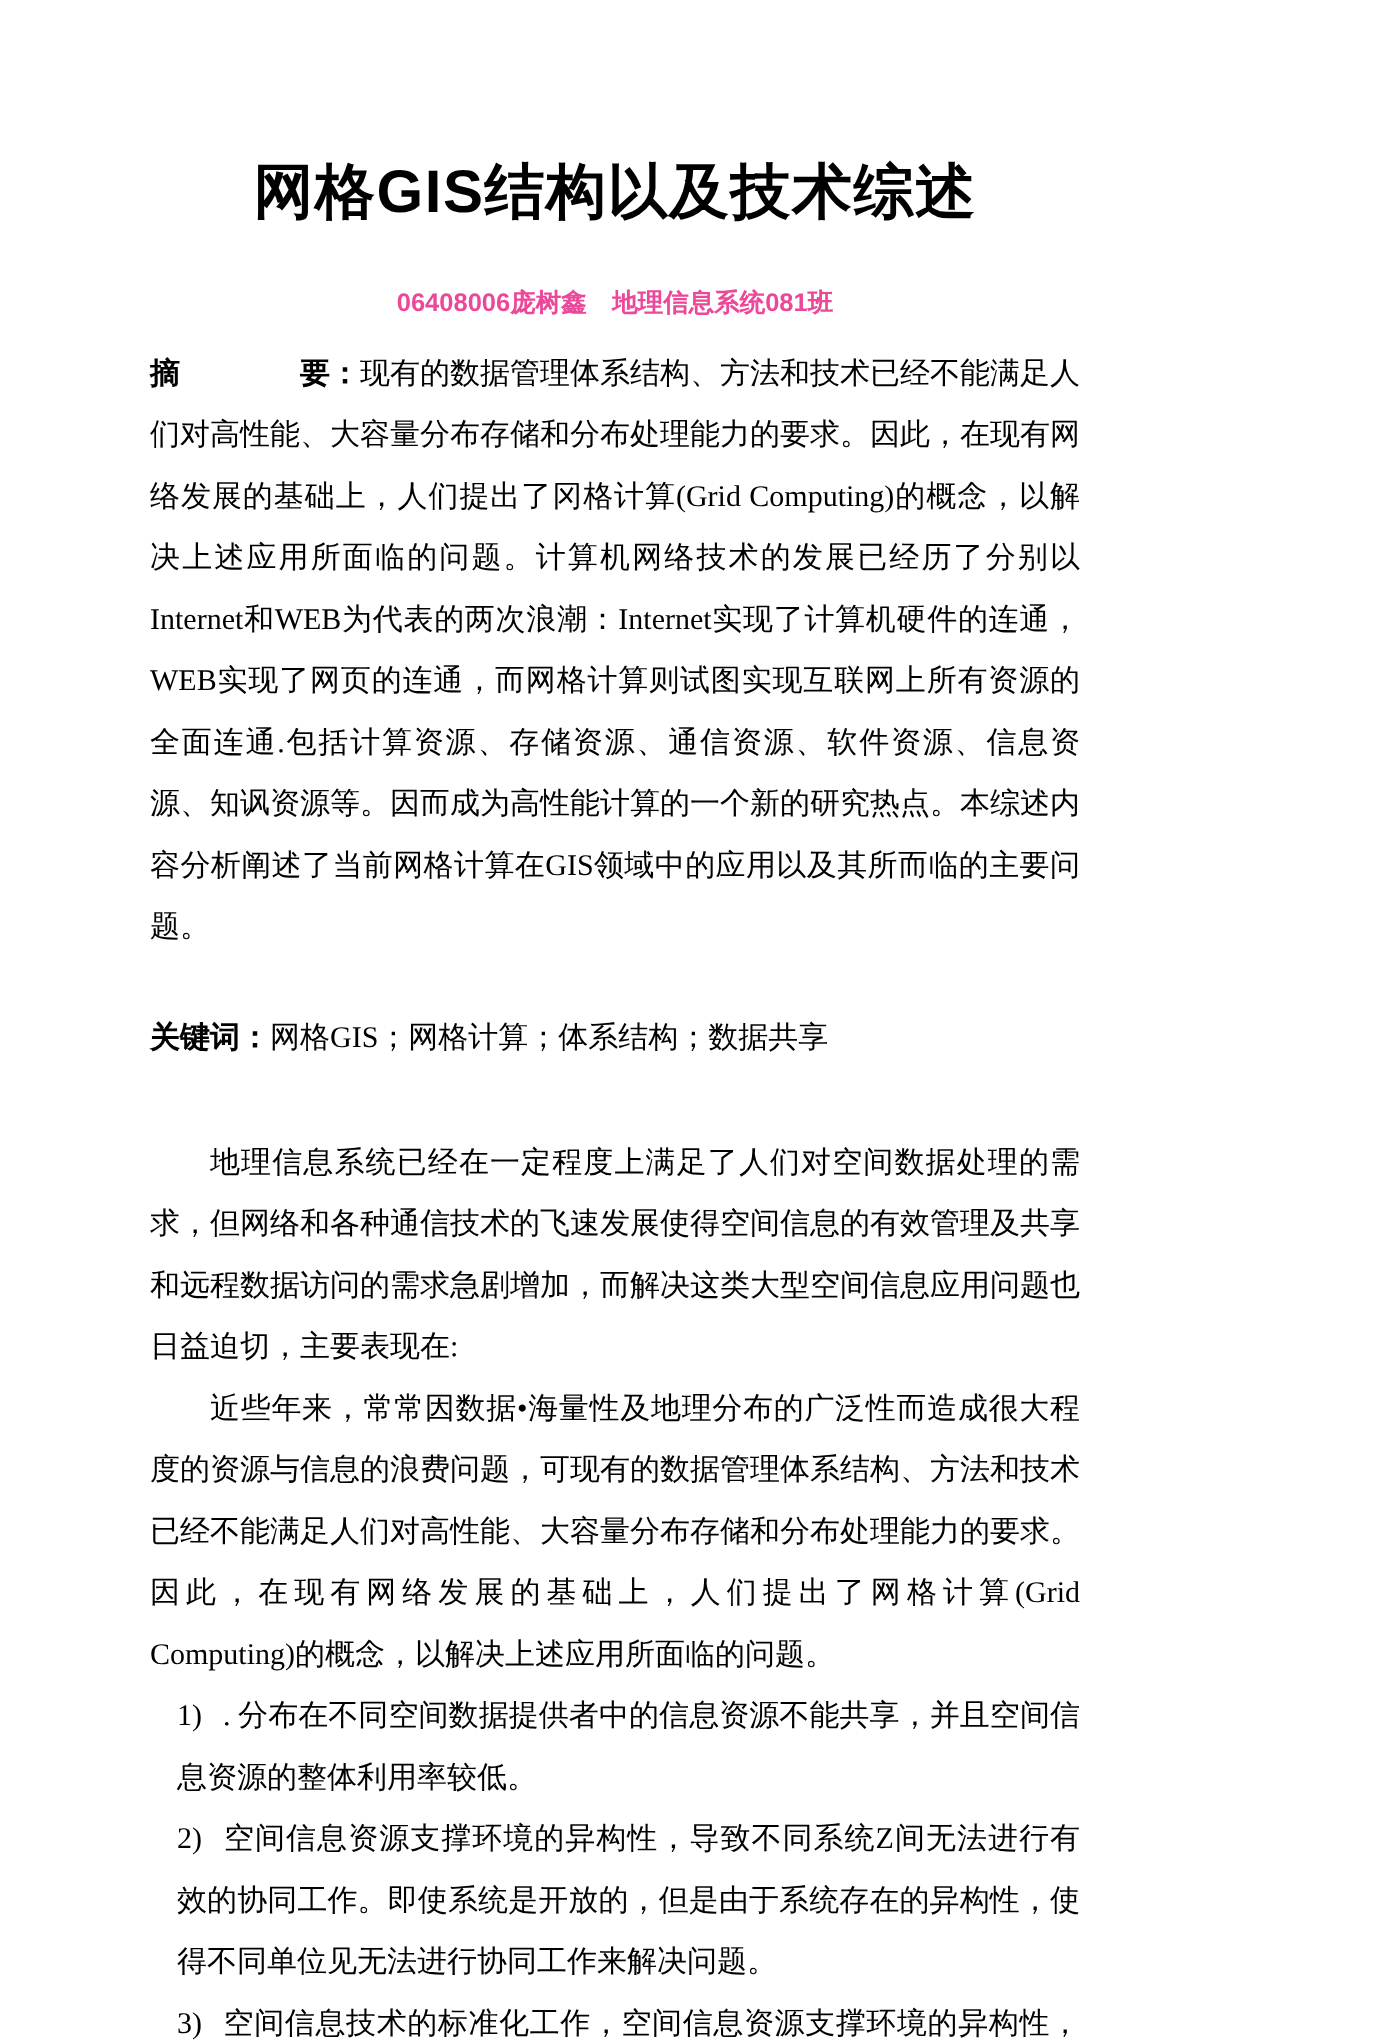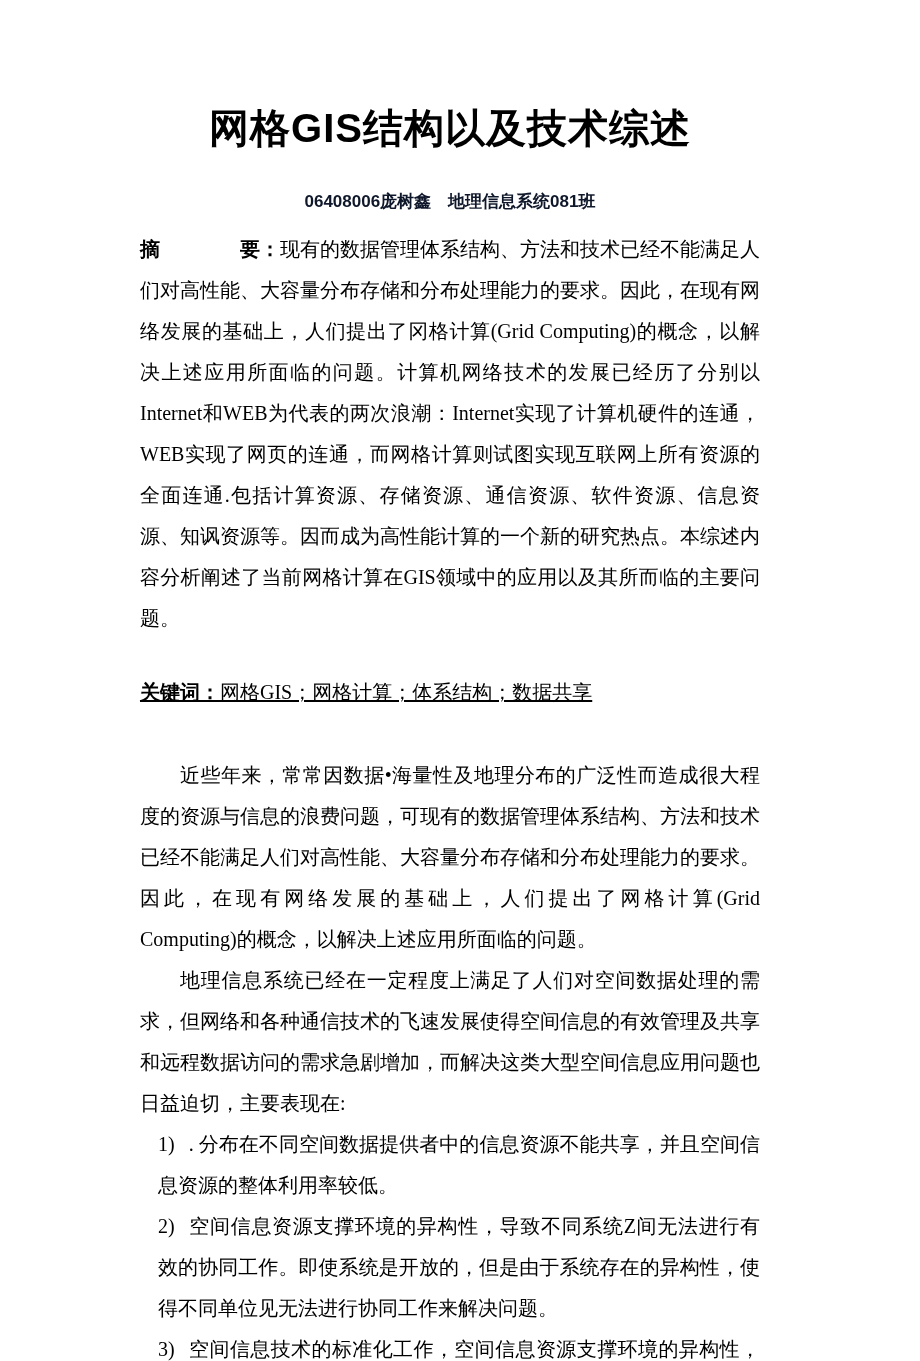--- a/index.html
+++ b/index.html
@@ -13,58 +13,56 @@
     overflow: hidden;
     color: #000000;
     font-family: "Liberation Serif", "DejaVu Serif", serif;
   }
   .page {
     box-sizing: border-box;
     width: 812px;
     height: 1361px;
     padding: 104px 92px 0 100px;
     background: #ffffff;
-    margin-left: 40px;
   }
   .doc-title {
     margin: 0;
     font-family: "Liberation Sans", "DejaVu Sans", sans-serif;
     font-weight: bold;
     font-size: 40px;
     line-height: 1.2;
     text-align: center;
     letter-spacing: 1px;
     color: #000000;
   }
   .byline {
     margin-top: 40px;
     font-family: "Liberation Sans", "DejaVu Sans", sans-serif;
     font-weight: bold;
     font-size: 17px;
     line-height: 1.2;
     text-align: center;
-    color: #0f172a;
+    color: #ec4899;
   }
   .body-text {
     margin-top: 17px;
     font-size: 20px;
     line-height: 41px;
     text-align: justify;
     color: #000000;
   }
   .label-strong {
     font-family: "Liberation Sans", "DejaVu Sans", sans-serif;
     font-weight: bold;
   }
   .abstract-par {
     margin: 0 0 33px 0;
   }
   .keywords-line {
     margin: 0 0 42px 0;
-    text-decoration: underline;
   }
   .intro-heading {
     margin: 0;
   }
   .para {
     margin: 0;
     text-indent: 2em;
   }
   .numbered-list {
     margin-left: 18px;
@@ -91,22 +89,22 @@
     <p class="abstract-par">
       <span class="label-strong">摘　　　　要：</span><span>现有的数据管理体系结构、方法和技术已经不能满足人们对高性能、大容量分布存储和分布处理能力的要求。因此，在现有网络发展的基础上，人们提出了冈格计算(Grid Computing)的概念，以解决上述应用所面临的问题。计算机网络技术的发展已经历了分别以Internet和WEB为代表的两次浪潮：Internet实现了计算机硬件的连通，WEB实现了网页的连通，而网格计算则试图实现互联网上所有资源的全面连通.包括计算资源、存储资源、通信资源、软件资源、信息资源、知讽资源等。因而成为高性能计算的一个新的研究热点。本综述内容分析阐述了当前网格计算在GIS领域中的应用以及其所而临的主要问题。</span>
     </p>
 
     <p class="keywords-line">
       <span class="label-strong">关键词：</span><span>网格GIS；网格计算；体系结构；数据共享</span>
     </p>
 
 
     <div>
+        <p class="para">地理信息系统已经在一定程度上满足了人们对空间数据处理的需求，但网络和各种通信技术的飞速发展使得空间信息的有效管理及共享和远程数据访问的需求急剧增加，而解决这类大型空间信息应用问题也日益迫切，主要表现在:</p>
         <p class="para">近些年来，常常因数据•海量性及地理分布的广泛性而造成很大程度的资源与信息的浪费问题，可现有的数据管理体系结构、方法和技术已经不能满足人们对高性能、大容量分布存储和分布处理能力的要求。因此，在现有网络发展的基础上，人们提出了网格计算(Grid Computing)的概念，以解决上述应用所面临的问题。</p>
-        <p class="para">地理信息系统已经在一定程度上满足了人们对空间数据处理的需求，但网络和各种通信技术的飞速发展使得空间信息的有效管理及共享和远程数据访问的需求急剧增加，而解决这类大型空间信息应用问题也日益迫切，主要表现在:</p>
       </div>
 
     <div class="numbered-list">
         <div class="list-item">
         <span class="list-marker">1)</span><span>. 分布在不同空间数据提供者中的信息资源不能共享，并且空间信息资源的整体利用率较低。</span>
       </div>
         <div class="list-item">
         <span class="list-marker">2)</span><span>空间信息资源支撑环境的异构性，导致不同系统Z间无法进行有效的协同工作。即使系统是开放的，但是由于系统存在的异构性，使得不同单位见无法进行协同工作来解决问题。</span>
       </div>
         <div class="list-item">

